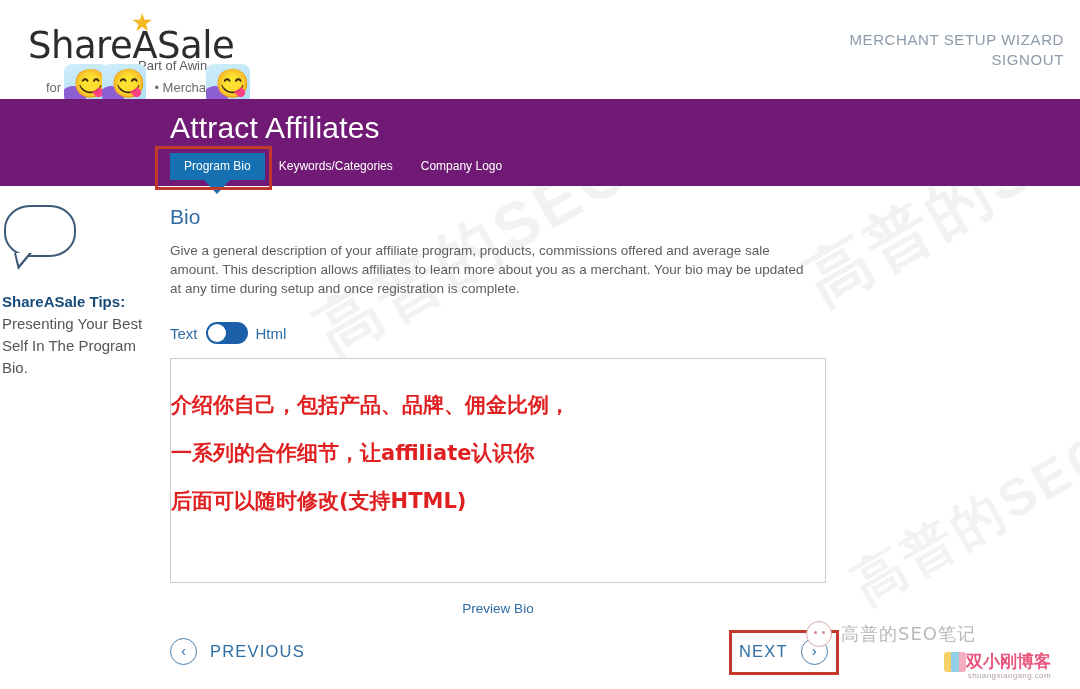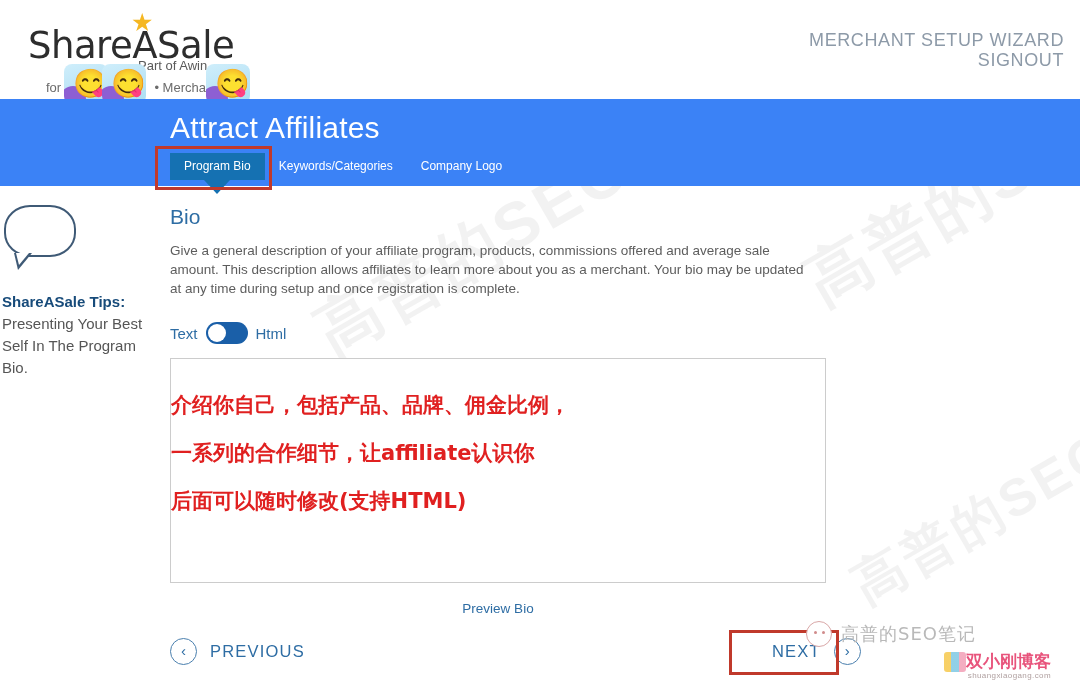--- a/index.html
+++ b/index.html
@@ -97,34 +97,34 @@
   .st-2 { left: 78px; top: 58px; }
   .st-3 { left: 182px; top: 58px; }
 
   .toplinks {
     position: absolute;
     right: 16px; top: 30px;
     text-align: right;
   }
   .toplink {
     display: block;
-    font-size: 18px;
+    font-size: 15px;
     color: #8d9aa8;
     letter-spacing: 0.6px;
     line-height: 20px;
     text-decoration: none;
     cursor: pointer;
   }
 
   
   .band {
     position: absolute;
     left: 0; top: 99px;
     width: 1080px; height: 87px;
-    background: #3b82f6;
+    background: #701a75;
   }
   .band-title {
     position: absolute;
     left: 170px; top: 12px;
     font-size: 30px;
     color: #ffffff;
     font-weight: 400;
     letter-spacing: 0.2px;
   }
   .tabs {
@@ -303,21 +303,20 @@
     color: #2e6da4;
     font-size: 15px;
     line-height: 24px;
     text-align: center;
   }
   .nav-label {
     font-size: 16.5px;
     color: #2e6da4;
     letter-spacing: 1.2px;
     font-weight: 400;
-    margin-left: 33px;
   }
   .nav-prev .nav-label { margin-left: 13px; }
   .nav-next .nav-label { margin-right: 13px; }
   .next-highlight {
     position: absolute;
     left: 729px; top: 630px;
     width: 110px; height: 45px;
     border: 3px solid #c0392b;
     pointer-events: none;
   }

